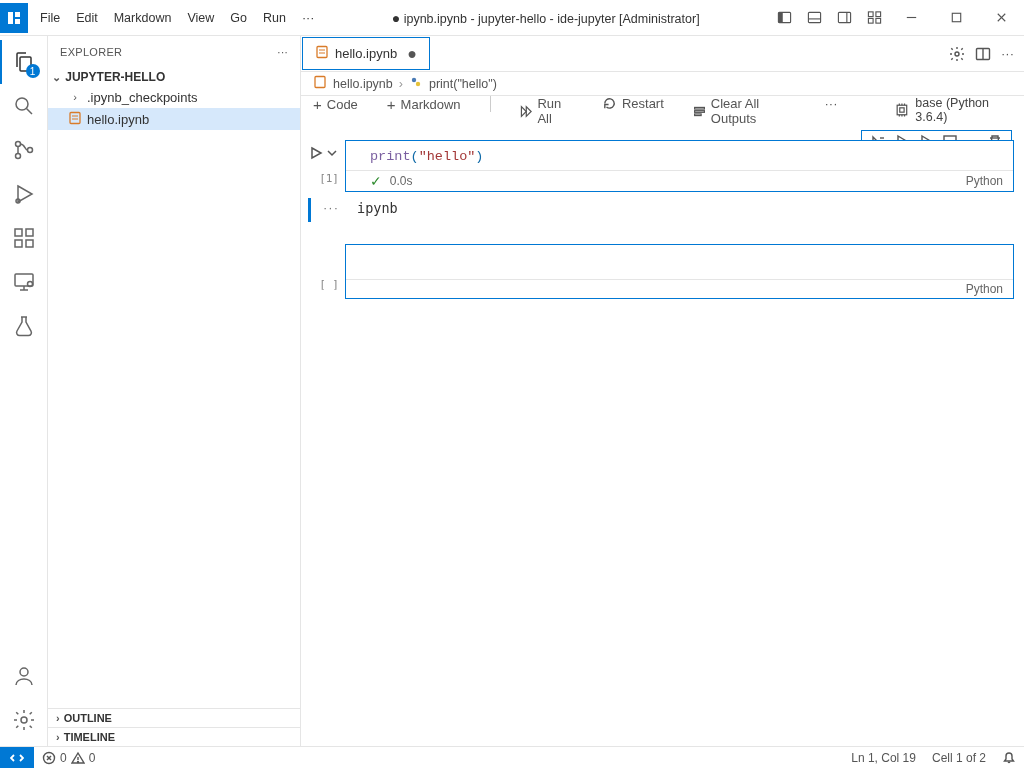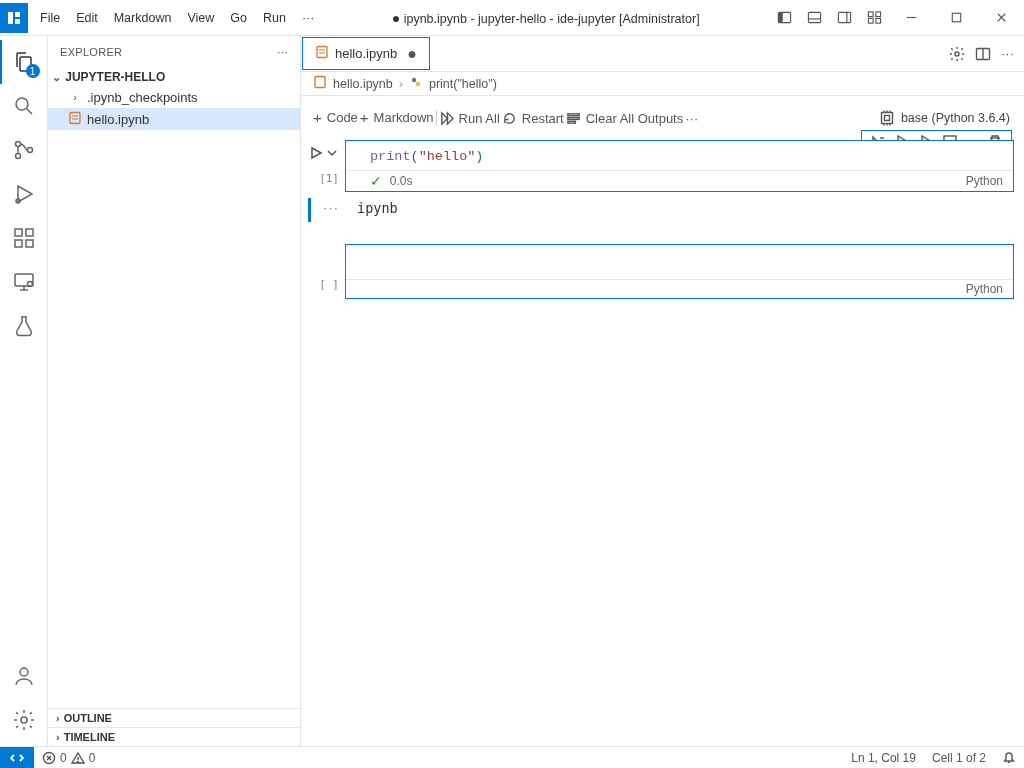--- a/index.html
+++ b/index.html
@@ -135,21 +135,21 @@
 
 .breadcrumbs {
   height: 24px; display:flex; align-items:center; gap:6px;
   padding: 0 12px; font-size: 12.5px; color:#555;
   border-bottom: 1px solid #e5e5e5;
 }
 .breadcrumbs .fileicon svg { width:14px; height:14px; }
 .breadcrumbs .sep { color:#999; }
 
 .nb-toolbar {
-  height: 30px; display:flex; align-items:flex-end; gap:2px;
+  height: 30px; display:flex; align-items:flex-start; gap:29px;
   padding: 0 12px; font-size: 13px; color:#444;
 }
 .tb-btn { display:flex; align-items:center; gap:5px; cursor:pointer; color:#555; }
 .tb-btn.plus::before { content:'+'; font-size:15px; }
 .tb-sep { width:1px; height:16px; background:#ccc; }
 .tb-spacer { flex:1; }
 .tb-btn svg { width:15px; height:15px; stroke:#555; fill:none; stroke-width:1.5; }
 .kernel-status { display:flex; align-items:center; gap:6px; font-size:12.5px; color:#444; padding-right:2px; cursor:pointer;}
 .kernel-status svg { width:16px; height:16px; stroke:#555; fill:none; stroke-width:1.4; }
 

